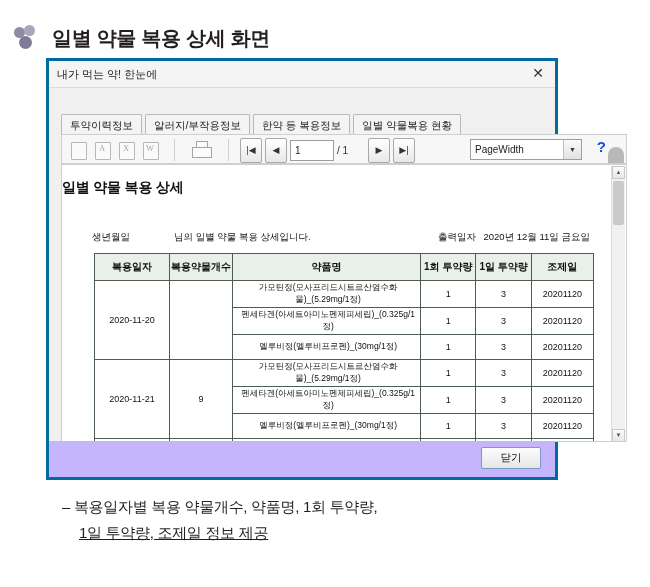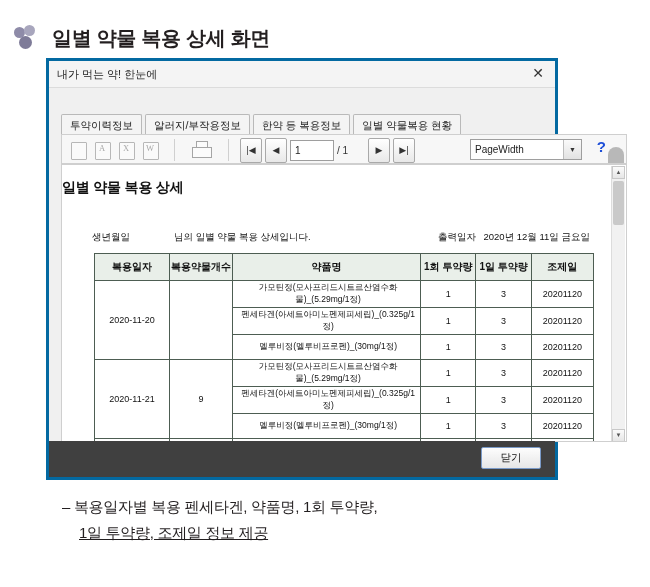--- a/index.html
+++ b/index.html
@@ -333,21 +333,21 @@
     background: #c9c9c9;
     border-radius: 2px;
     cursor: pointer;
   }
 
   
   .win-footer {
     position: absolute;
     left: 0; bottom: 0;
     width: 100%; height: 36px;
-    background: #404040;
+    background: #c4b5fd;
   }
   .close-btn {
     position: absolute;
     right: 14px; top: 6px;
     width: 58px; height: 20px;
     font-size: 10.5px;
     color: #111;
     background: linear-gradient(#fdfdfd,#e6e6e6);
     border: 1px solid #7a9ac8;
     border-radius: 2px;
@@ -519,17 +519,17 @@
         <div class="sb-arrow down">▼</div>
       </div>
     </div>
 
     <div class="win-footer">
       <div class="close-btn">닫기</div>
     </div>
   </div>
 
   <div class="caption">
-    <span>– 복용일자별 복용 펜세타겐, 약품명, 1회 투약량,</span>
+    <span>– 복용일자별 복용 약물개수, 약품명, 1회 투약량,</span>
     <span class="l2">1일 투약량, 조제일 정보 제공</span>
   </div>
 
 </div>
 
 </body></html>

